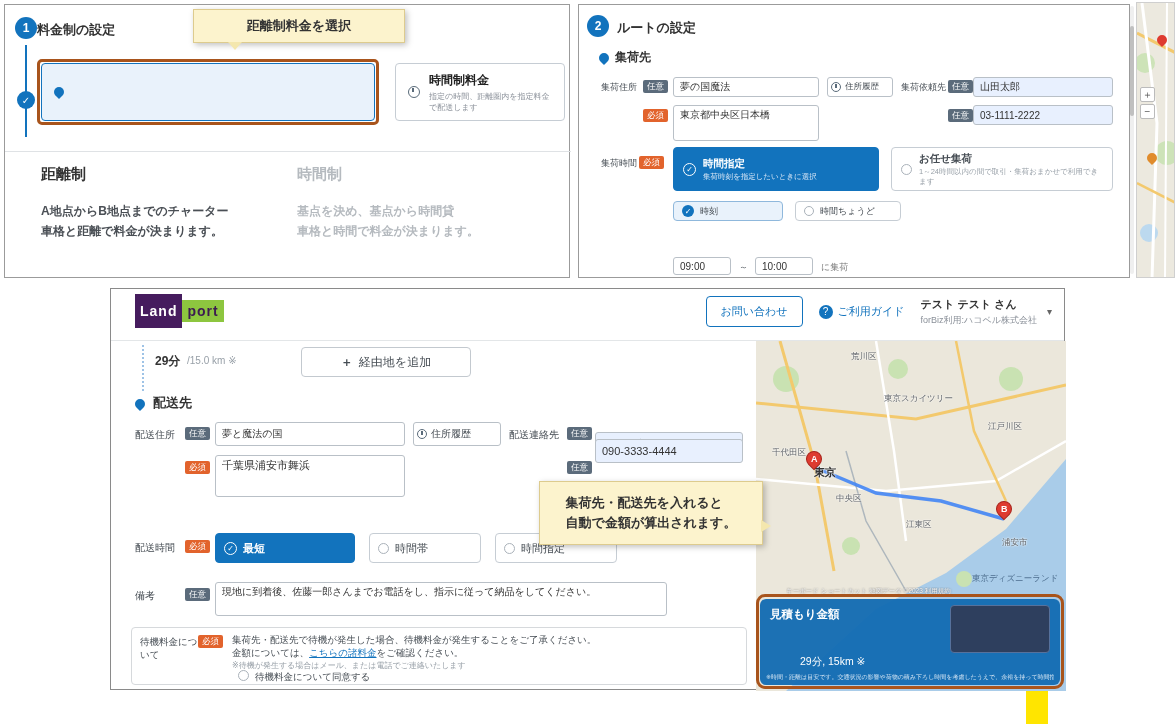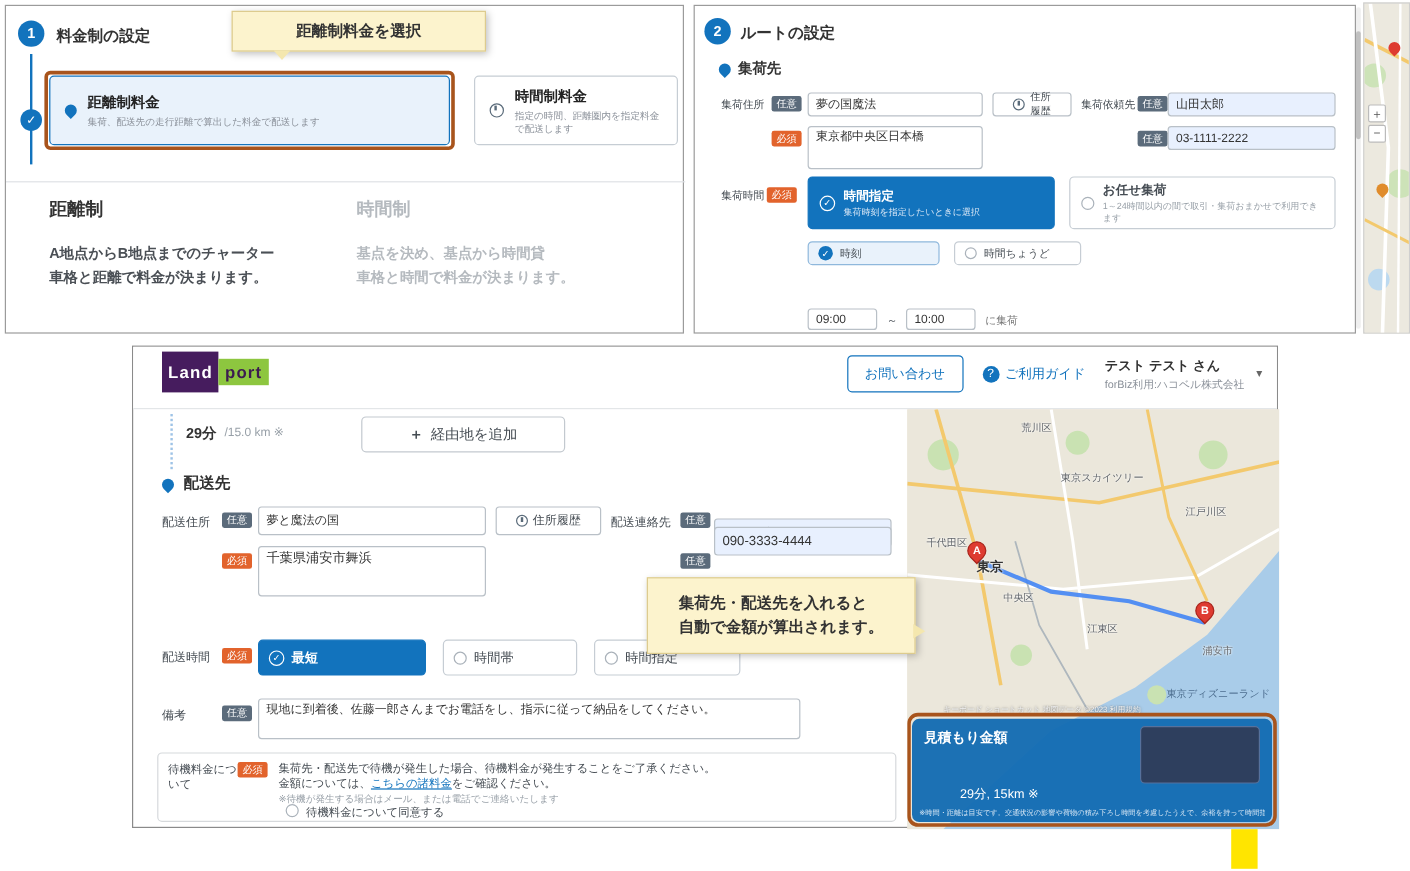--- a/index.html
+++ b/index.html
@@ -26,21 +26,21 @@
   .cal-icon::after{content:"";position:absolute;top:2px;left:0;right:0;height:1.5px;background:#6b7680}
   .radio{width:11px;height:11px;border:1px solid #aab2ba;border-radius:50%;background:#fff;flex:none;display:inline-block}
   .flabel{position:absolute;font-size:10px;color:#454c53;white-space:nowrap}
   .flabel.sm{font-size:9px}
   .badge{position:absolute;font-size:8.5px;color:#fff;padding:1px 4px;border-radius:2px;line-height:1.25;white-space:nowrap}
   .badge.opt{background:#5b6b7b}
   .badge.req{background:#e2632c}
   .tinput{position:absolute;border:1px solid #b9c0c7;border-radius:3px;font-size:10px;padding:2px 6px;font-family:inherit;color:#333;background:#fff}
   .tinput.fill{background:#e8f0fe}
   textarea.tinput{resize:none;line-height:1.4}
-  .mini-btn{position:absolute;display:flex;align-items:center;gap:4px;border:1px solid #b9c0c7;border-radius:3px;background:#fff;font-size:8.5px;color:#454c53;padding:0 16px;font-family:inherit}
+  .mini-btn{position:absolute;display:flex;align-items:center;gap:4px;border:1px solid #b9c0c7;border-radius:3px;background:#fff;font-size:8.5px;color:#454c53;padding:0 3px;font-family:inherit}
   .opt-card{position:absolute;border:1px solid #c6cdd4;border-radius:4px;background:#fff;display:flex;align-items:center;gap:7px;padding:0 9px}
   .opt-card.sel{background:#1273bd;border-color:#1273bd}
   .opt-title{font-size:10.5px;font-weight:bold;color:#454c53}
   .opt-desc{font-size:7.5px;color:#98a0a8;margin-top:1px}
   .opt-card.sel .opt-title{color:#fff}
   .opt-card.sel .opt-desc{color:#d9e7f6}
   .wcheck{width:13px;height:13px;border-radius:50%;border:1px solid #fff;color:#fff;font-size:8px;display:flex;align-items:center;justify-content:center;flex:none}
   .bcheck{width:12px;height:12px;border-radius:50%;background:#1273bd;color:#fff;font-size:8px;display:flex;align-items:center;justify-content:center;flex:none}
   .chip{position:absolute;display:flex;align-items:center;gap:6px;border:1px solid #c6cdd4;border-radius:4px;background:#fff;font-size:9px;color:#454c53;padding:0 8px}
   .chip.lite{background:#e9f2fb;border-color:#8fb8dc}
@@ -84,30 +84,26 @@
   .mini-pin{position:absolute;width:10px;height:10px;border-radius:50% 50% 50% 0;background:#de3b30;transform:rotate(-45deg)}
   .scrollbar{position:absolute;background:#efefef;border-radius:2px}
   .scroll-thumb{position:absolute;background:#c0c0c0;border-radius:2px}
   .yellow-marker{position:absolute;background:#ffe500}
 </style>
 </head>
 <body>
 
 <section class="panel" style="left:4px;top:4px;width:566px;height:274px">
   <div class="step-circle" style="left:10px;top:12px">1</div>
-  <h2 class="panel-title" style="left:42px;top:16px">料金制の設定</h2>
+  <h2 class="panel-title" style="left:32px;top:16px">料金制の設定</h2>
   <div class="vline" style="left:20px;top:40px;height:92px"></div>
   <div class="check-bullet" style="left:12px;top:86px">✓</div>
 
   <div class="fare-card selected" style="left:36px;top:58px;width:334px;height:58px">
     <span class="pin-icon"></span>
-    <div>
-      <div class="fare-card-title">距離制料金</div>
-      <div class="fare-card-desc">集荷、配送先の走行距離で算出した料金で配送します</div>
-    </div>
   </div>
   <div class="ann-rect" style="left:32px;top:54px;width:342px;height:66px"></div>
 
   <div class="fare-card" style="left:390px;top:58px;width:170px;height:58px">
     <span class="clock-icon" style="width:12px;height:12px"></span>
     <div>
       <div class="fare-card-title">時間制料金</div>
       <div class="fare-card-desc">指定の時間、距離圏内を指定料金で配送します</div>
     </div>
   </div>

